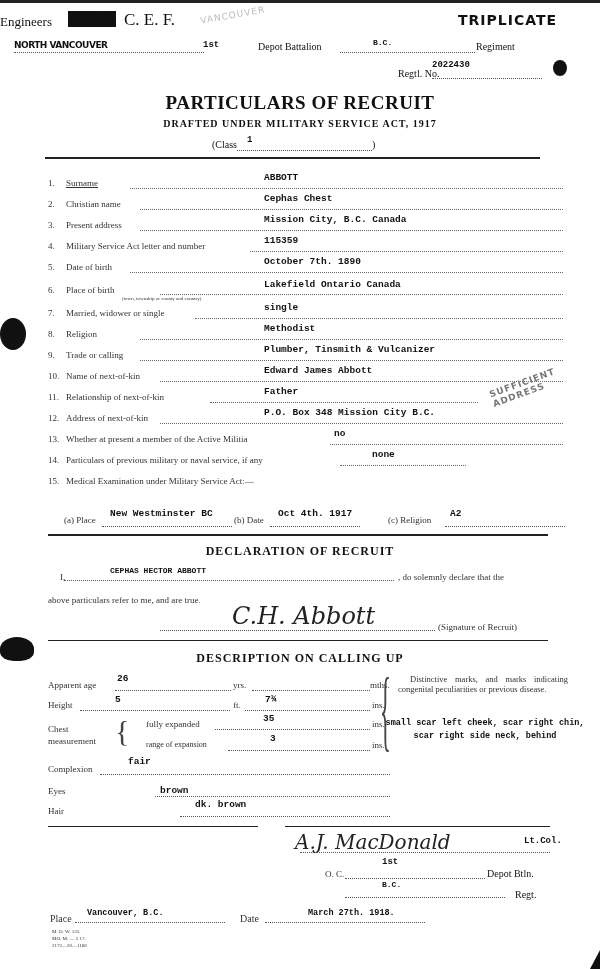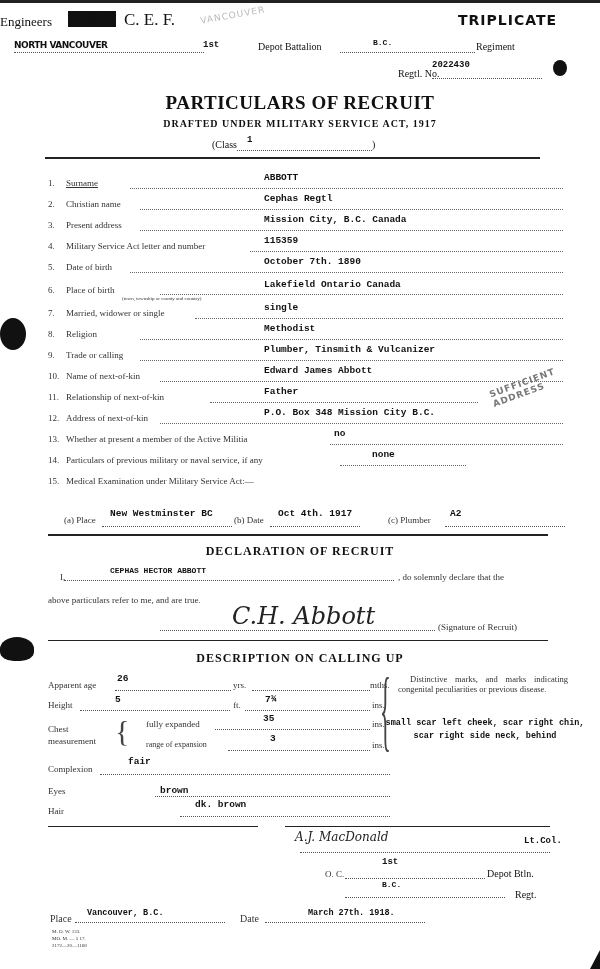--- a/index.html
+++ b/index.html
@@ -51,21 +51,21 @@
 <div class="abs" style="left:0;top:0;width:600px;">
   <div class="abs" style="left:0;top:172px;width:600px;height:20px;">
     <span class="abs lbl" style="left:48px;top:6px;">1.</span>
     <span class="abs lbl" style="left:66px;top:6px;text-decoration:underline;">Surname</span>
     <span class="abs mono val" style="left:264px;top:0px;">ABBOTT</span>
     <span class="row-line" style="top:16px;left:130px;"></span>
   </div>
   <div class="abs" style="left:0;top:193px;width:600px;height:20px;">
     <span class="abs lbl" style="left:48px;top:6px;">2.</span>
     <span class="abs lbl" style="left:66px;top:6px;">Christian name</span>
-    <span class="abs mono val" style="left:264px;top:0px;">Cephas Regtl</span>
+    <span class="abs mono val" style="left:264px;top:0px;">Cephas Chest</span>
     <span class="row-line" style="top:16px;left:140px;"></span>
   </div>
   <div class="abs" style="left:0;top:214px;width:600px;height:20px;">
     <span class="abs lbl" style="left:48px;top:6px;">3.</span>
     <span class="abs lbl" style="left:66px;top:6px;text-align:right;">Present address</span>
     <span class="abs mono val" style="left:264px;top:0px;">Mission City, B.C. Canada</span>
     <span class="row-line" style="top:16px;left:140px;"></span>
   </div>
   <div class="abs" style="left:0;top:235px;width:600px;height:20px;">
     <span class="abs lbl" style="left:48px;top:6px;">4.</span>
@@ -140,21 +140,21 @@
   </div>
 </div>
 
 <div class="abs" style="left:0;top:507px;width:600px;height:22px;">
   <span class="abs lbl" style="left:64px;top:8px;">(a) Place</span>
   <span class="abs mono val" style="left:110px;top:1px;">New Westminster BC</span>
   <span class="abs dots" style="left:102px;top:19px;width:130px;"></span>
   <span class="abs lbl" style="left:234px;top:8px;">(b) Date</span>
   <span class="abs mono val" style="left:278px;top:1px;">Oct 4th. 1917</span>
   <span class="abs dots" style="left:270px;top:19px;width:90px;"></span>
-  <span class="abs lbl" style="left:388px;top:8px;">(c) Plumber</span>
+  <span class="abs lbl" style="left:388px;top:8px;">(c) Religion</span>
   <span class="abs mono val" style="left:450px;top:1px;">A2</span>
   <span class="abs dots" style="left:445px;top:19px;width:120px;"></span>
 </div>
 
 <div class="abs stamp" style="left:488px;top:390px;transform:rotate(-20deg);transform-origin:left top;font-weight:bold;">SUFFICIENT ADDRESS</div>
 
 <div class="abs blob" style="left:0;top:318px;width:26px;height:32px;"></div>
 
 <div class="abs hr" style="left:48px;top:534px;width:500px;"></div>
 
@@ -211,21 +211,21 @@
 <div class="abs mono val" style="left:195px;top:799px;">dk. brown</div>
 <div class="abs dots" style="left:180px;top:816px;width:210px;"></div>
 
 <div class="abs serif" style="left:380px;top:665px;font-size:90px;color:#444;line-height:90px;transform:scaleX(0.25);transform-origin:left top;">{</div>
 <div class="abs serif" style="left:398px;top:674px;width:170px;font-size:8.5px;line-height:10px;text-align:justify;color:#333;text-indent:12px;">Distinctive marks, and marks indicating congenital peculiarities or previous disease.</div>
 <div class="abs mono" style="left:385px;top:717px;width:200px;font-size:8.5px;line-height:13px;text-align:center;">small scar left cheek, scar right chin, scar right side neck, behind</div>
 
 <div class="abs hrthin" style="left:48px;top:826px;width:210px;"></div>
 <div class="abs hrthin" style="left:285px;top:826px;width:265px;"></div>
 
-<div class="abs sig" style="left:295px;top:830px;font-size:12px;">A.J. MacDonald</div>
+<div class="abs sig" style="left:295px;top:830px;font-size:20px;">A.J. MacDonald</div>
 <div class="abs dots" style="left:300px;top:852px;width:250px;"></div>
 <div class="abs mono" style="left:480px;top:836px;font-size:9px;padding-left:44px;">Lt.Col.</div>
 <div class="abs mono" style="left:382px;top:857px;font-size:9px;">1st</div>
 <div class="abs lbl" style="left:325px;top:869px;">O. C.</div>
 <div class="abs dots" style="left:345px;top:878px;width:140px;"></div>
 <div class="abs serif" style="left:487px;top:868px;font-size:10px;">Depot Btln.</div>
 <div class="abs mono" style="left:382px;top:880px;font-size:8px;">B.C.</div>
 <div class="abs dots" style="left:345px;top:897px;width:160px;"></div>
 <div class="abs serif" style="left:515px;top:889px;font-size:10px;">Regt.</div>
 

